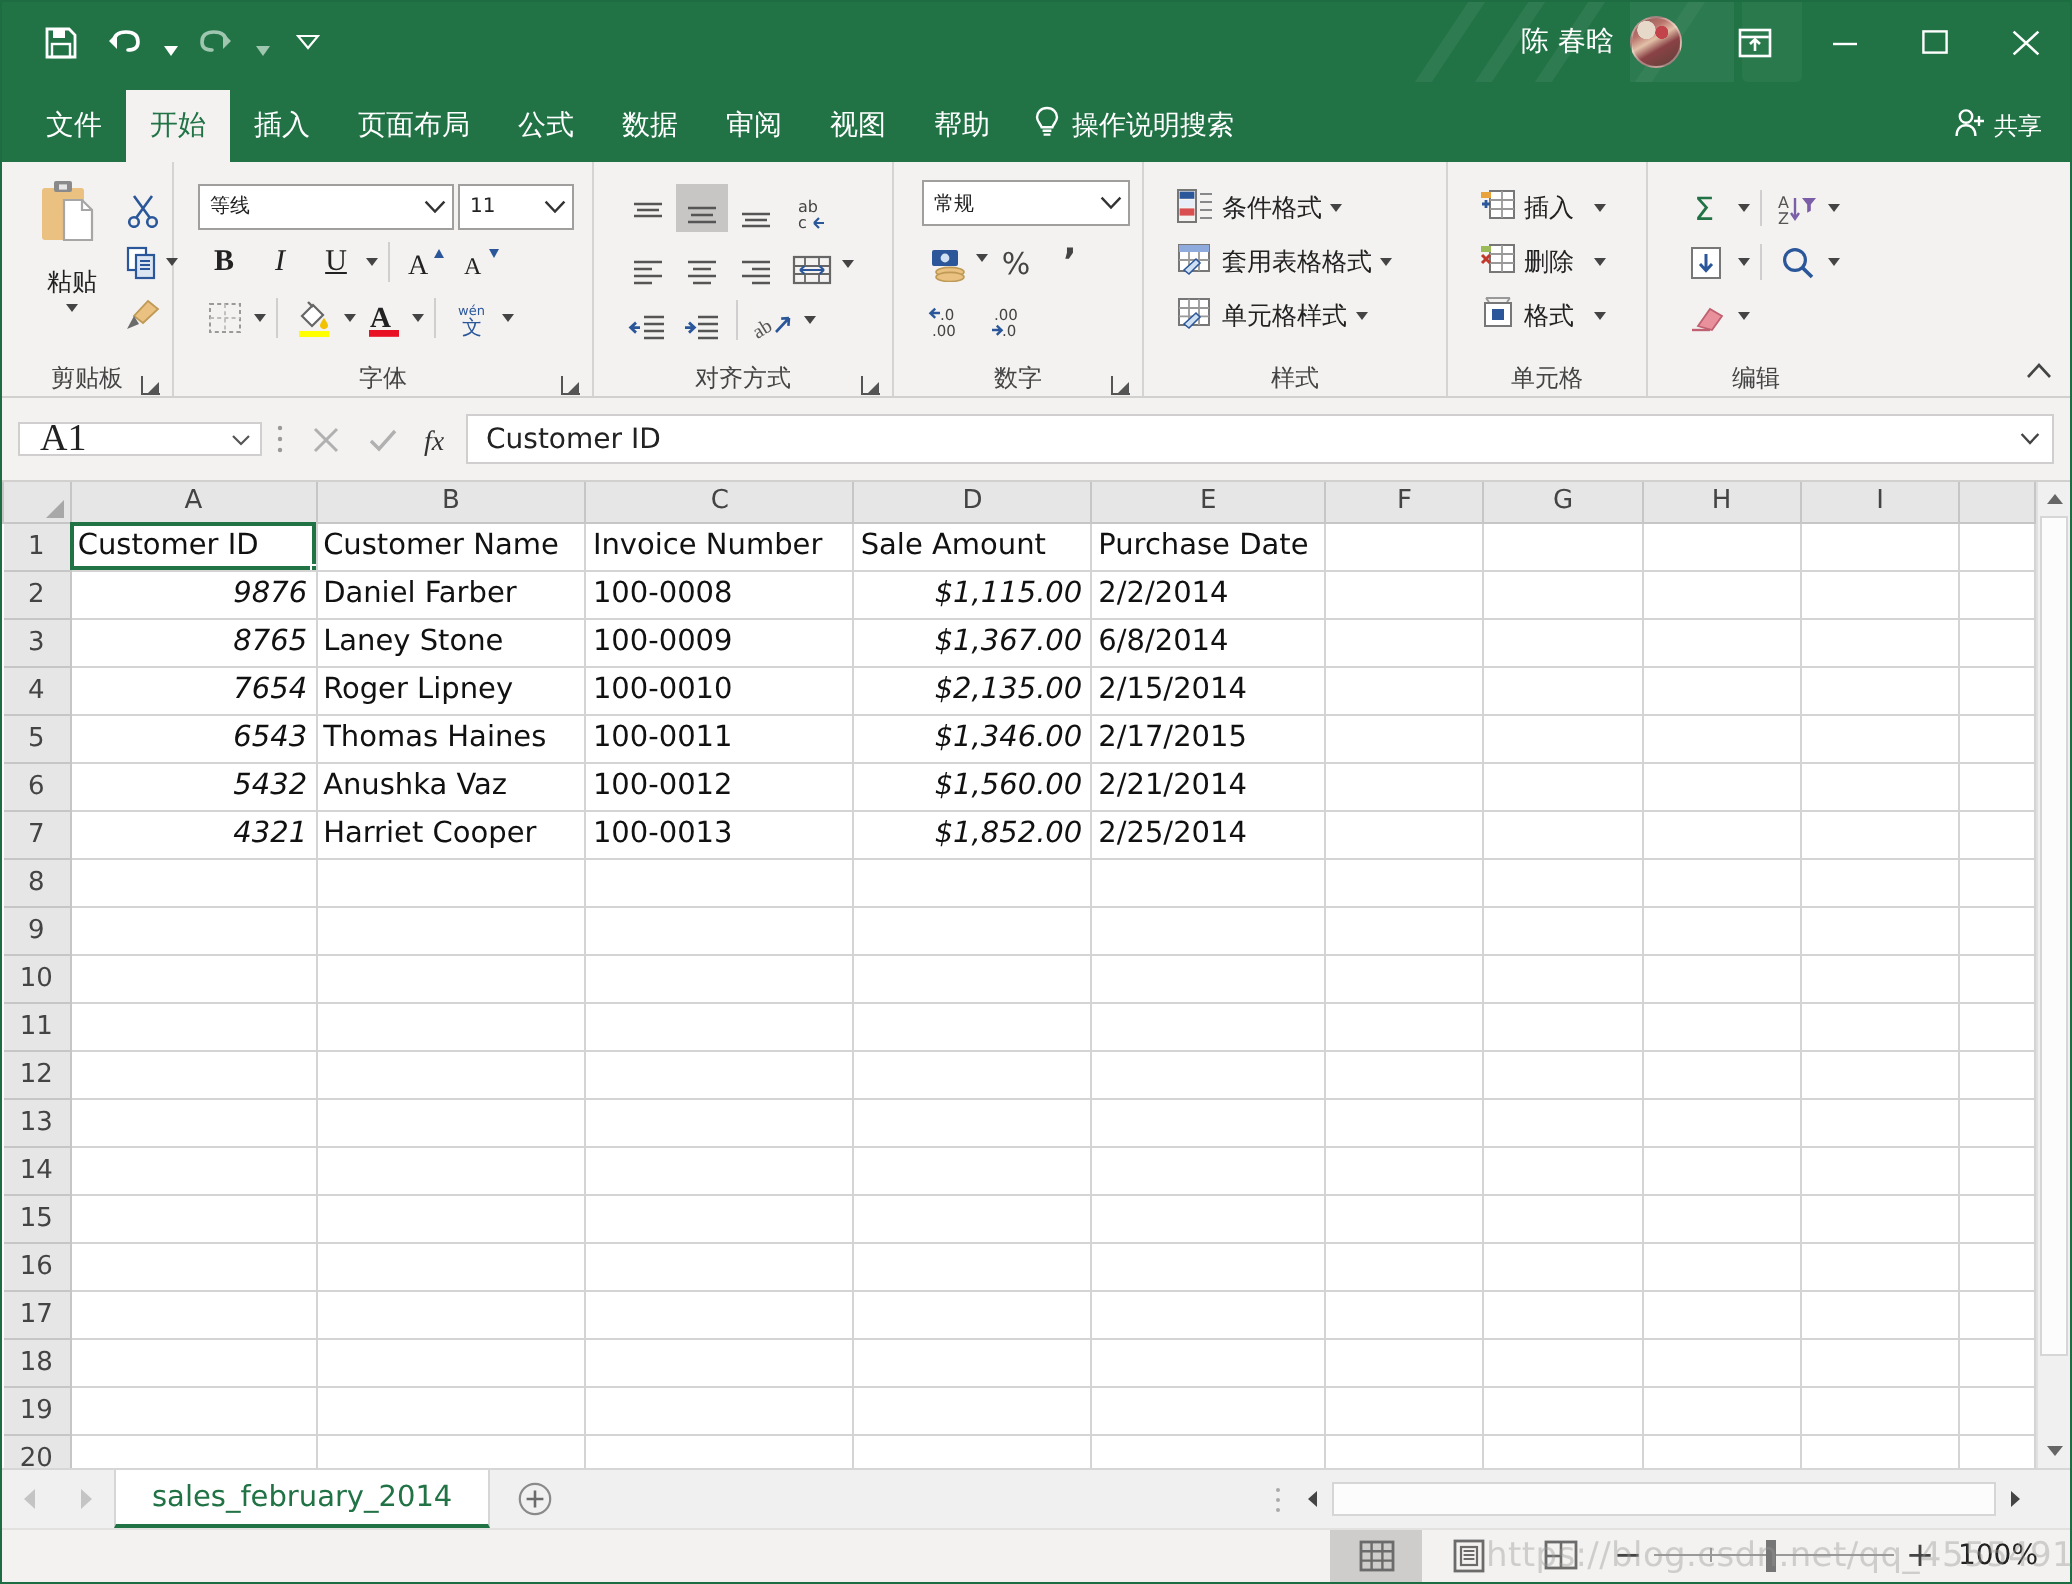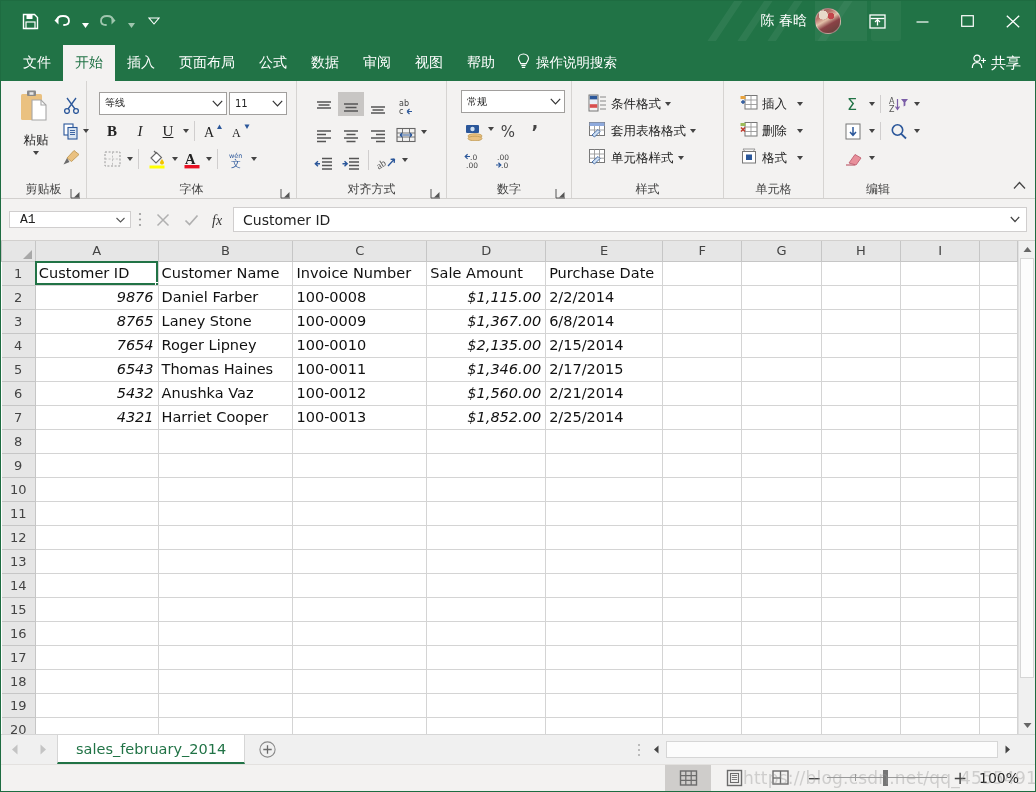--- a/index.html
+++ b/index.html
@@ -117,21 +117,21 @@
     color: #fff; font-size: 13.5px;
     margin-left: 10px;
     gap: 6px;
     height: 36px;
     font-family: "DejaVu Sans", sans-serif;
     cursor: pointer;
   }
   .share-btn {
     margin-left: auto;
     margin-right: 14px;
-    color: #fff; font-size: 15px;
+    color: #fff; font-size: 12px;
     display: flex; align-items: center; gap: 4px;
     height: 36px;
     cursor: pointer;
     font-family: "DejaVu Sans", sans-serif;
   }
 
   
   .ribbon {
     height: 118px;
     background: #f3f2f1;
@@ -251,23 +251,23 @@
     display: flex; align-items: center;
     padding: 0 8px;
     flex: none;
     border-bottom: 1px solid #d2d0ce;
   }
   .namebox {
     width: 122px; height: 17px;
     background: #fff; border: 1px solid #d0cece;
     display: flex; align-items: center;
     padding: 0 3px 0 10px;
-    font-size: 13px; color: #222;
+    font-size: 19px; color: #222;
     cursor: pointer;
-    font-family: Liberation Mono, monospace;
+    font-family: Liberation Serif, serif;
   }
   .namebox .nv { flex: 1; }
   .fb-grip { width: 18px; height: 25px; display:flex; align-items:center; justify-content:center; cursor: col-resize;}
   .fb-btns { display: flex; align-items: center; height: 25px; }
   .fb-btn { width: 28px; height: 25px; display: flex; align-items: center; justify-content: center; cursor: pointer; }
   .fb-input {
     flex: 1; height: 25px;
     background: #fff;
     border: 1px solid #d0cece;
     border-left: 1px solid #d0cece;

